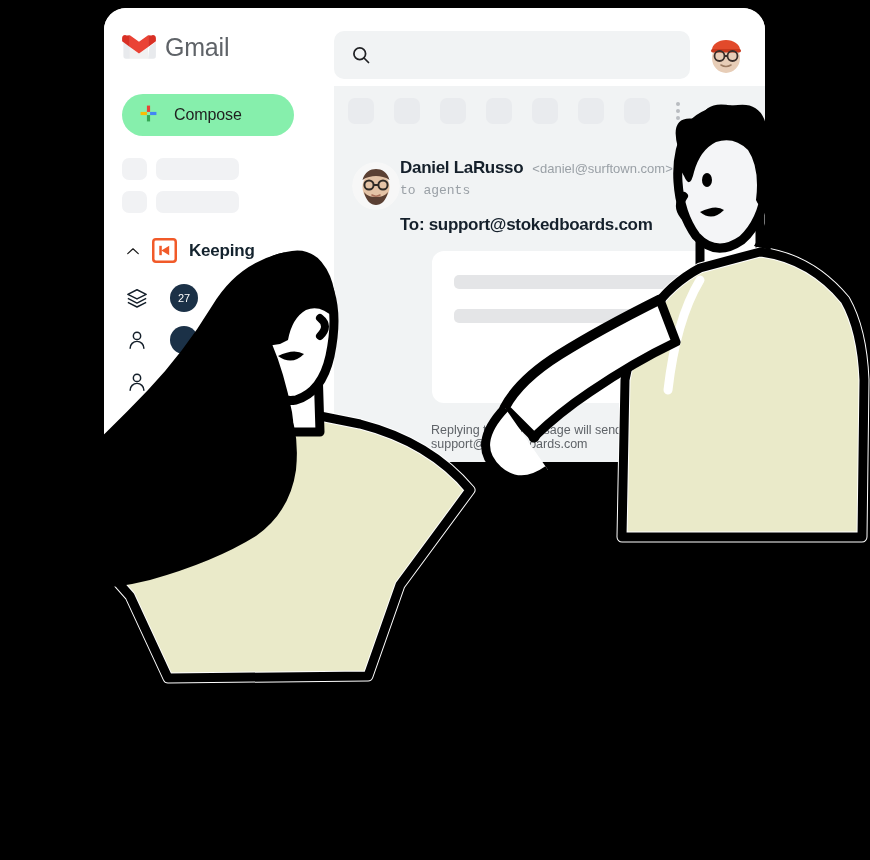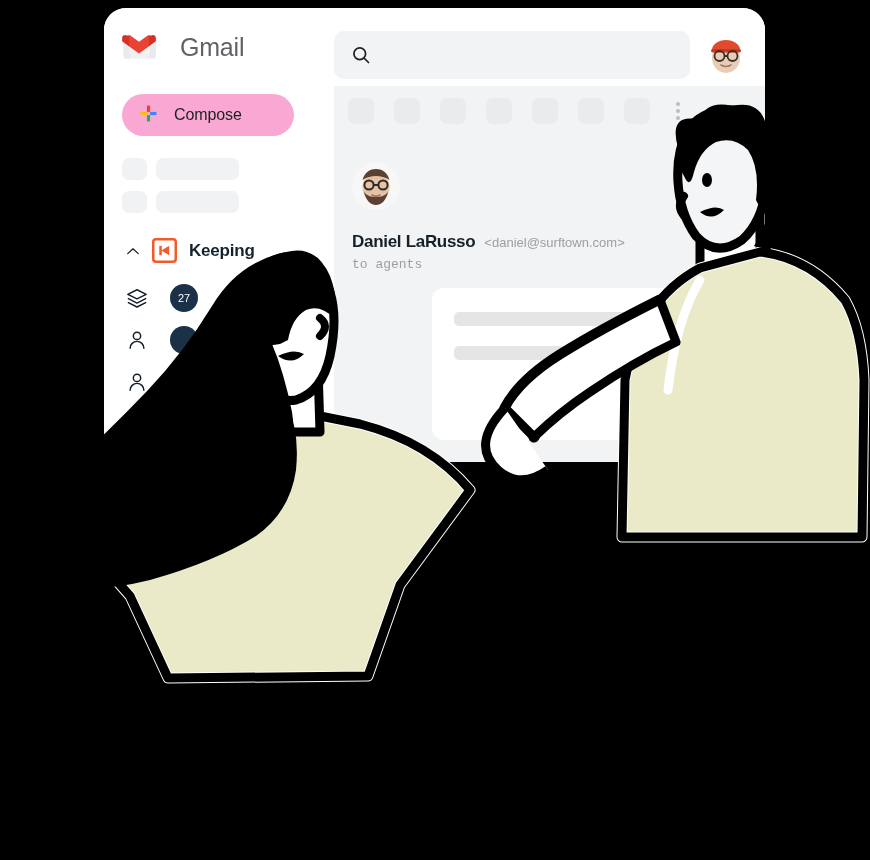--- a/index.html
+++ b/index.html
@@ -22,21 +22,21 @@
   }
 
   
   .topbar {
     position: absolute; left: 0; top: 0;
     width: 661px; height: 78px;
     background: #ffffff;
     display: flex; align-items: center;
   }
   .gmail-brand {
-    display: flex; align-items: center; gap: 24px;
+    display: flex; align-items: center; gap: 9px;
     margin-left: 18px; width: 190px;
   }
   .gmail-logo { width: 34px; height: 26px; display:block; }
   .gmail-word {
     font-size: 25px; color: #5f6368; letter-spacing: -0.2px;
     font-family: "Liberation Sans", sans-serif;
   }
   .searchbar {
     position: absolute; left: 230px; top: 23px;
     width: 356px; height: 48px;
@@ -57,21 +57,21 @@
 
   
   .sidebar {
     position: absolute; left: 0; top: 78px;
     width: 230px; height: 376px; background: #ffffff;
     padding-top: 8px;
   }
   .pill-btn {
     margin: 0 18px 10px 18px;
     height: 42px; border-radius: 21px;
-    background: #f9a8d4;
+    background: #86efac;
     display: flex; align-items: center;
     padding-left: 17px; gap: 16px;
     cursor: pointer; border: 0; width: 172px;
   }
   .pill-label {
     font-size: 16px; color: #1f1f1f; letter-spacing: -0.1px;
     font-family: "Liberation Sans", sans-serif;
   }
   .skeleton-group { margin-top: 22px; padding-left: 18px; }
   .sk-row { display: flex; align-items: center; gap: 9px; margin-bottom: 11px; }
@@ -109,21 +109,21 @@
     display: flex; align-items: center; gap: 20px;
     padding: 12px 0 0 14px;
   }
   .tb-sq { width: 26px; height: 26px; border-radius: 7px; background: #e9ebee; cursor: pointer; }
   .tb-dots { margin-left: 6px; display: flex; flex-direction: column; gap: 3px; cursor: pointer; }
   .tb-dots i { width: 4px; height: 4px; border-radius: 50%; background: #b9bcc0; display:block; }
 
   .email-card {
     margin: 20px 0 0 0; width: 431px; padding: 14px 0 0 18px;
   }
-  .email-head { display: flex; gap: 22px; flex-direction: column; }
+  .email-head { display: flex; gap: 0; }
   .sender-avatar {
     width: 48px; height: 48px; border-radius: 50%;
     overflow: hidden; flex: 0 0 48px; margin-top: 4px;
   }
   .sender-line { display: flex; align-items: baseline; gap: 9px; }
   .sender-name {
     font-size: 17px; font-weight: bold; color: #15202b;
     letter-spacing: -0.3px; font-family: "Liberation Sans", sans-serif;
   }
   .sender-email {
@@ -299,20 +299,21 @@
               <line x1="21.6" y1="23" x2="26.4" y2="23" stroke="#2f2a26" stroke-width="2"></line>
               <path d="M20 33q4 2.6 8 0" stroke="#a8705a" stroke-width="1.6" fill="none" stroke-linecap="round"></path>
             </svg>
           </div>
           <div>
             <div class="sender-line">
               <span class="sender-name">Daniel LaRusso</span>
               <span class="sender-email">&lt;daniel@surftown.com&gt;</span>
             </div>
             <div class="sender-to">to agents</div>
+            <div class="recipient-line">To: support@stokedboards.com</div>
           </div>
         </div>
 
         <div class="body-card">
           <div class="body-bar" style="width:100%"></div>
           <div class="body-bar" style="width:72%"></div>
         </div>
 
         <div class="footnote">Replying to this message will send from support@stokedboards.com</div>
       </div>

